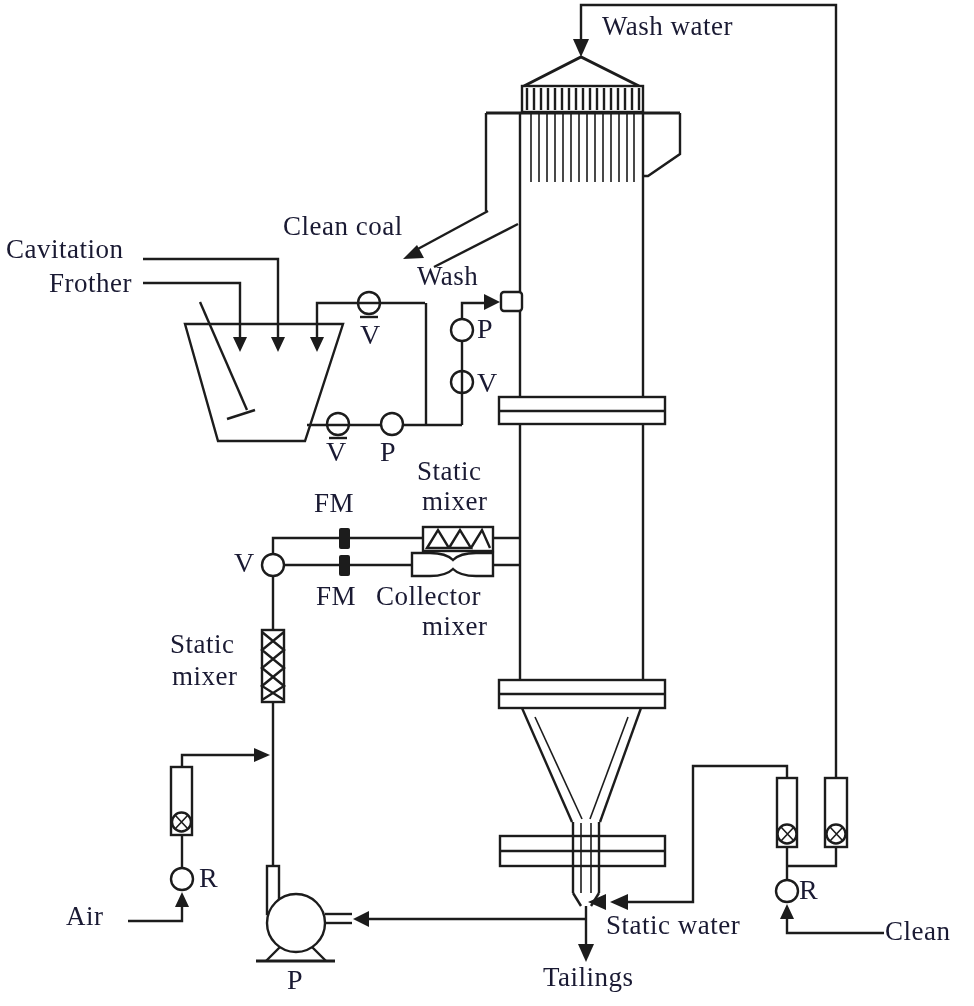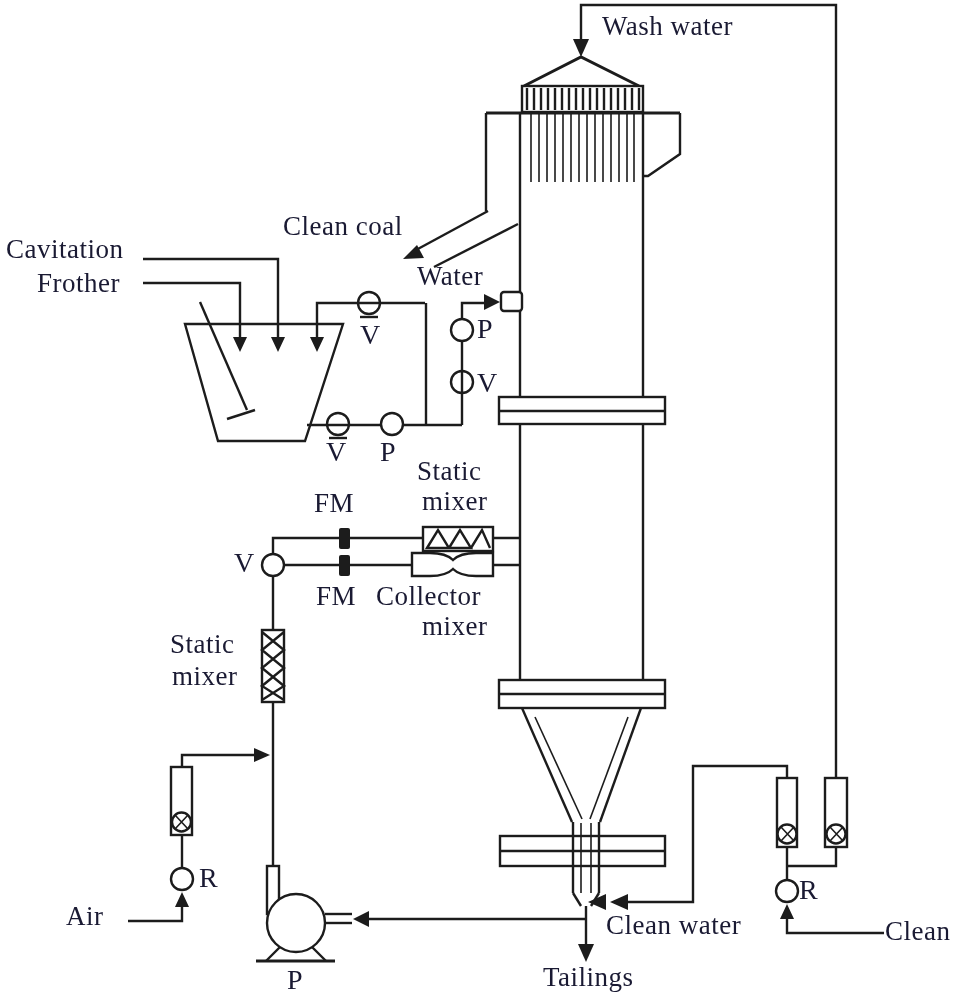--- a/index.html
+++ b/index.html
@@ -196,23 +196,23 @@
   </g>
 
   <g>
     <circle class="ln wfill" cx="462" cy="330" r="11"></circle>
     <circle class="ln wfill" cx="392" cy="424" r="11"></circle>
   </g>
 </svg>
 
 <div class="lbl" style="left:602px;top:12px">Wash water</div>
 <div class="lbl" style="left:6px;top:235px">Cavitation</div>
-<div class="lbl" style="left:37px;top:269px">Frother</div>
+<div class="lbl" style="left:49px;top:269px">Frother</div>
 <div class="lbl" style="left:283px;top:212px">Clean coal</div>
-<div class="lbl" style="left:417px;top:262px">Water</div>
+<div class="lbl" style="left:417px;top:262px">Wash</div>
 
 <div class="lbl sym" style="left:360px;top:320px">V</div>
 <div class="lbl sym" style="left:477px;top:314px">P</div>
 <div class="lbl sym" style="left:477px;top:368px">V</div>
 <div class="lbl sym" style="left:326px;top:437px">V</div>
 <div class="lbl sym" style="left:380px;top:437px">P</div>
 <div class="lbl sym" style="left:234px;top:548px">V</div>
 
 <div class="lbl" style="left:314px;top:489px">FM</div>
 <div class="lbl" style="left:316px;top:582px">FM</div>
@@ -221,17 +221,17 @@
 <div class="lbl" style="left:422px;top:487px">mixer</div>
 <div class="lbl" style="left:376px;top:582px">Collector</div>
 <div class="lbl" style="left:422px;top:612px">mixer</div>
 <div class="lbl" style="left:170px;top:630px">Static</div>
 <div class="lbl" style="left:172px;top:662px">mixer</div>
 
 <div class="lbl" style="left:66px;top:902px">Air</div>
 <div class="lbl sym" style="left:199px;top:863px">R</div>
 <div class="lbl sym" style="left:287px;top:965px">P</div>
 <div class="lbl" style="left:543px;top:963px">Tailings</div>
-<div class="lbl" style="left:606px;top:911px">Clean water</div>
+<div class="lbl" style="left:606px;top:911px">Static water</div>
 <div class="lbl sym" style="left:799px;top:875px">R</div>
 <div class="lbl" style="left:885px;top:917px">Clean</div>
 
 </div>
 
 </body></html>

